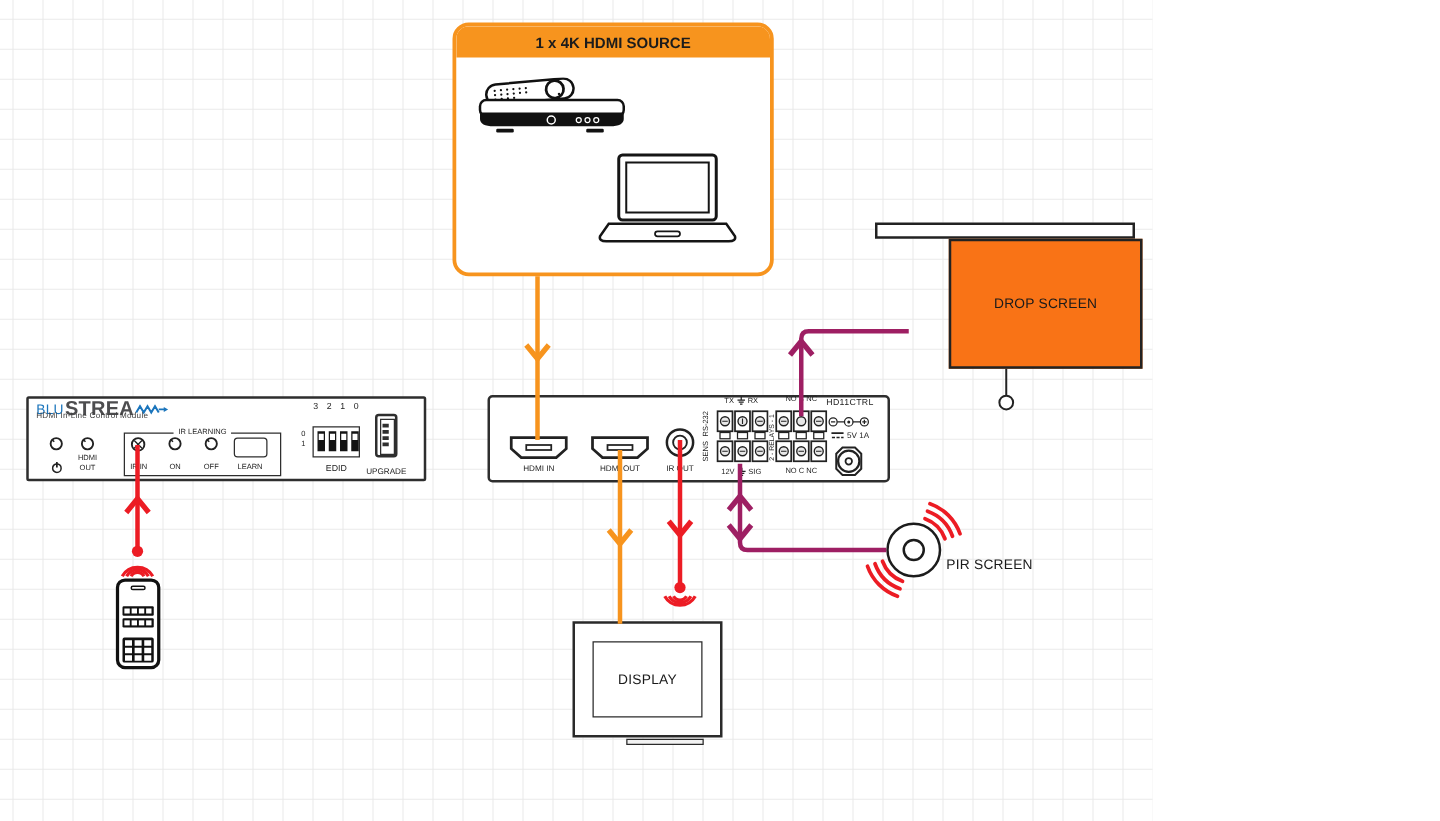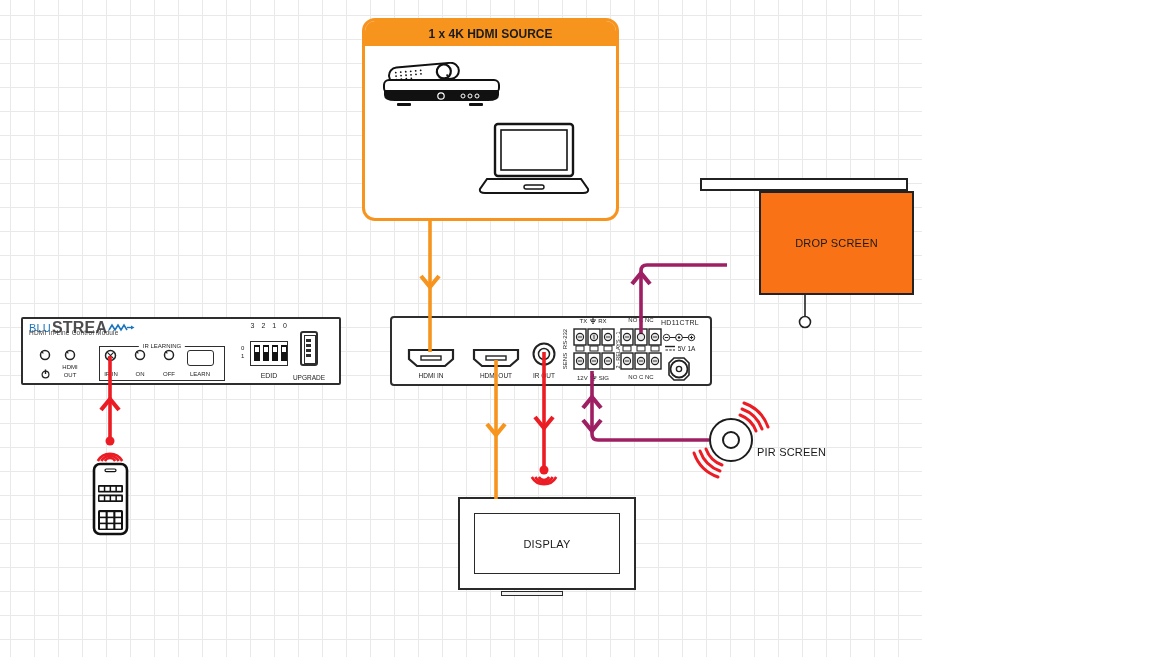--- a/index.html
+++ b/index.html
@@ -40,21 +40,21 @@
   .usb{left:277px;top:12px;width:18px;height:35px;border:2px solid #2e2e2e;border-radius:3px;
        box-sizing:border-box;background:#fff;}
   .usb-inner{position:absolute;left:2px;top:2px;width:10px;height:27px;border:1px solid #2e2e2e;}
   .usb-pin{position:absolute;left:4px;width:5px;height:2.5px;background:#2e2e2e;}
   
   .drop-bar{left:700px;top:178px;width:208px;height:13px;border:2px solid #222;background:#fff;box-sizing:border-box;}
   .drop-box{left:727px;top:191px;width:155px;height:104px;border:2px solid #222;background:#f97316;
             box-sizing:border-box;display:flex;align-items:center;justify-content:center;margin-left:32px;}
   .big-label{font-size:11px;color:#1a1a1a;letter-spacing:.2px;}
   
-  .display-outer{left:458px;top:497px;width:178px;height:93px;border:2px solid #2a2a2a;background:#fff;
+  .display-outer{left:458px;top:497px;width:120px;height:93px;border:2px solid #2a2a2a;background:#fff;
                  box-sizing:border-box;padding:14px;}
   .display-inner{width:100%;height:100%;border:1.5px solid #2a2a2a;box-sizing:border-box;
                  display:flex;align-items:center;justify-content:center;}
   .display-base{left:501px;top:591px;width:62px;height:5px;border:1.5px solid #2a2a2a;
                 background:#f2f2f2;box-sizing:border-box;}
   
   .pir-outer{left:709px;top:418px;width:44px;height:44px;border:2.2px solid #1c1c1c;border-radius:50%;
              background:#fff;box-sizing:border-box;}
   .pir-inner{left:722px;top:431px;width:18px;height:18px;border:2px solid #1c1c1c;border-radius:50%;
              background:#fff;box-sizing:border-box;}

